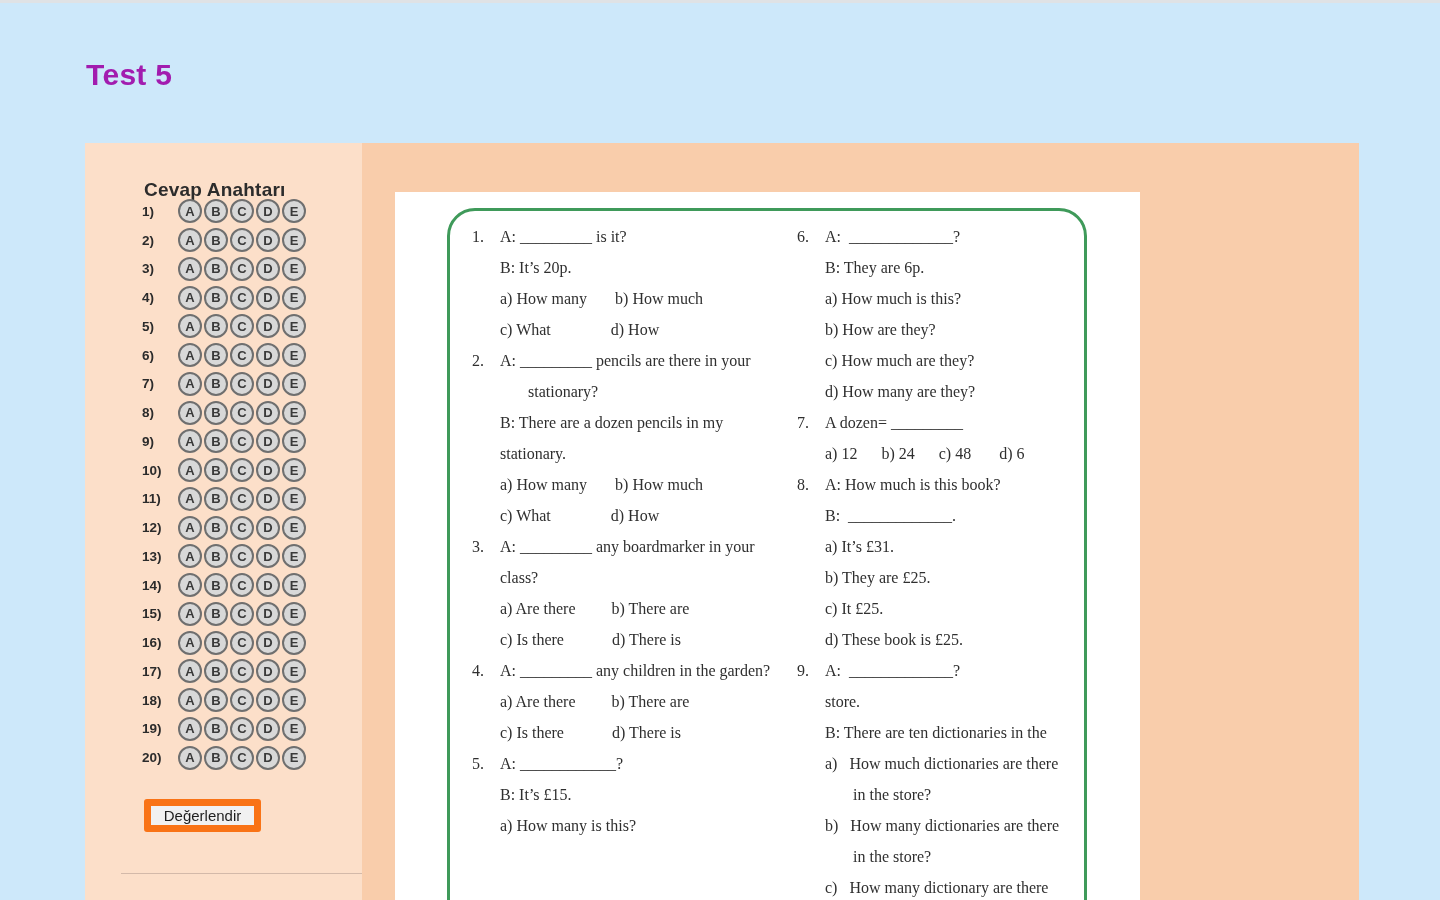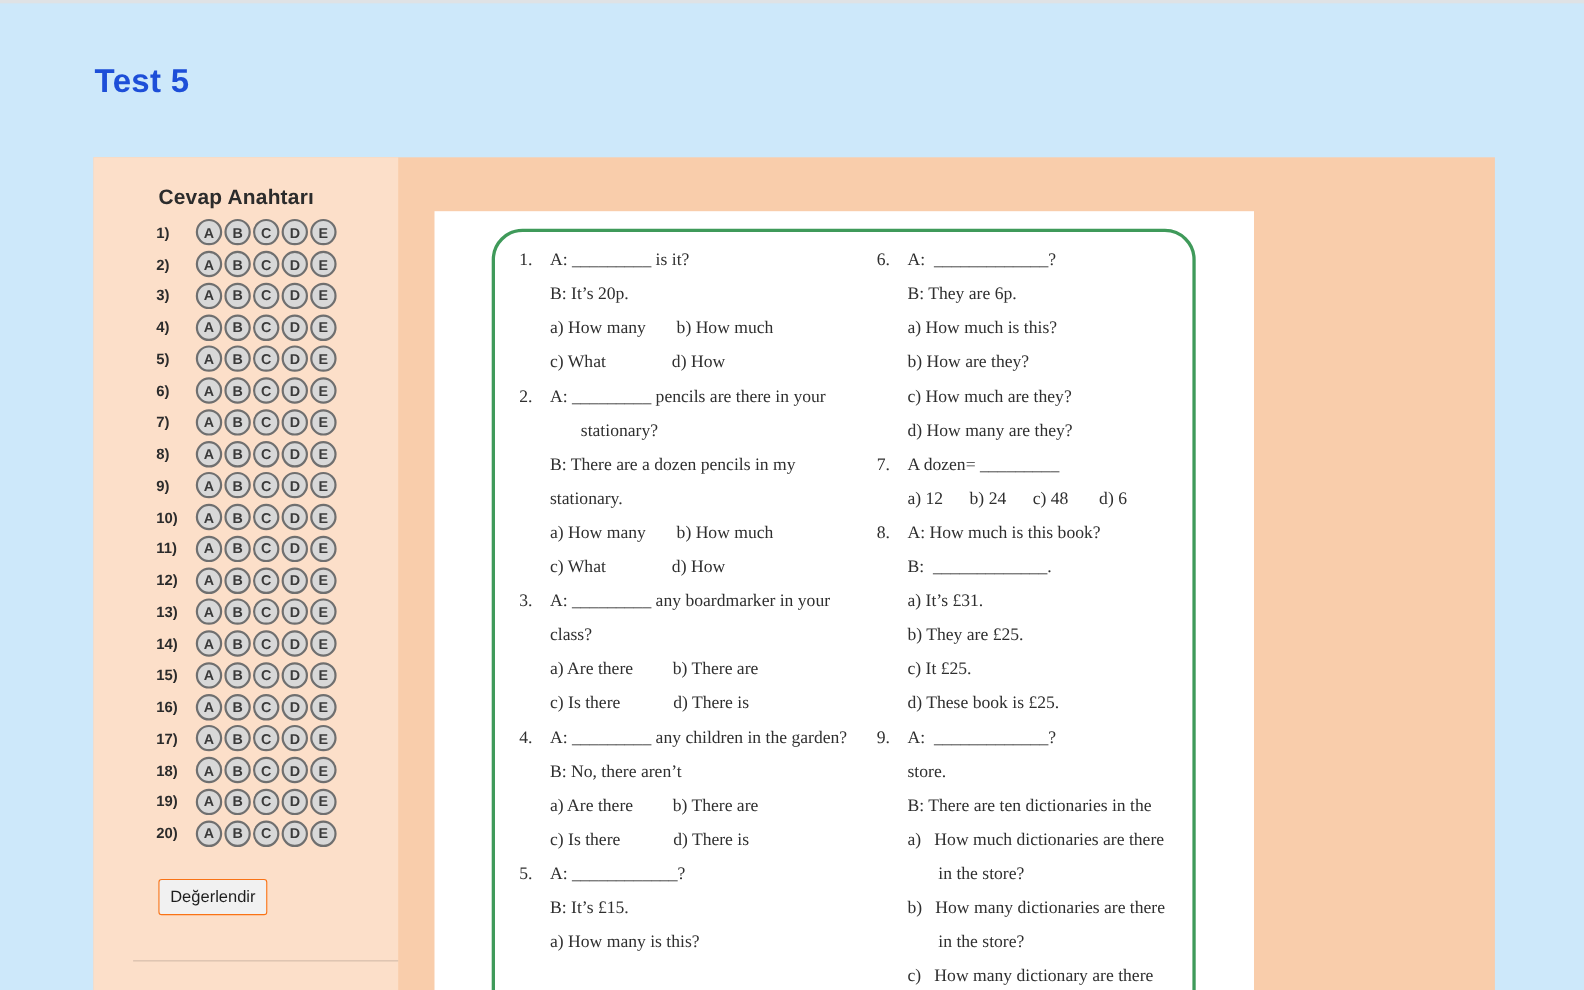--- a/index.html
+++ b/index.html
@@ -4,51 +4,51 @@
 <style>
   html,body{margin:0;padding:0;}
   body{
     width:1440px;height:900px;position:relative;overflow:hidden;
     background:#cde8fa;
     font-family:"Liberation Sans",sans-serif;
   }
   .top-edge{position:absolute;top:0;left:0;width:1440px;height:3px;background:#dfe2e5;}
   .page-title{
     position:absolute;left:86px;top:58px;
-    font-size:30px;font-weight:700;color:#1d4ed8;letter-spacing:0.3px;
+    font-size:30px;font-weight:700;color:#a21caf;letter-spacing:0.3px;
   }
   .panel{
     position:absolute;left:85px;top:143px;width:1274px;height:757px;
     background:#f9cdab;
   }
   .sidebar{
     position:absolute;left:0;top:0;width:277px;height:757px;
     background:#fcdfc9;
   }
   .sidebar-title{
-    position:absolute;left:59px;top:26px;
+    position:absolute;left:59px;top:36px;
     font-size:19px;font-weight:700;color:#2c2c2c;letter-spacing:0.2px;
   }
   .answer-rows{position:absolute;left:57px;top:54px;}
   .ans-row{height:28.75px;display:flex;align-items:center;}
   .ans-num{
     display:inline-block;width:36px;
     font-size:13.5px;font-weight:700;color:#2b2b2b;
   }
   .choice{
     display:inline-flex;align-items:center;justify-content:center;
     width:20px;height:20px;margin-right:2px;
     border:2px solid #6f6f6f;border-radius:50%;
     background:#d8d8d8;color:#3a3a3a;
     font-size:13px;font-weight:700;cursor:pointer;
   }
   .evaluate-btn{
     position:absolute;left:59px;top:656px;
-    width:99px;height:33px;
-    background:#f1f1f1;border:1px solid #f97316;border-radius:3px;
+    width:117px;height:33px;
+    background:#f1f1f1;border:7px solid #f97316;border-radius:3px;
     font-family:"Liberation Sans",sans-serif;
     font-size:15px;color:#1e1e1e;cursor:pointer;
   }
   .sidebar-divider{
     position:absolute;left:36px;top:722px;width:241px;height:1px;
     background:#d3b9a9;border:none;
   }
   .document{
     position:absolute;left:310px;top:49px;width:745px;height:708px;
     background:#ffffff;overflow:hidden;
@@ -259,21 +259,20 @@
         <div class="line"><span>       stationary?</span></div>
         <div class="line"><span>B: There are a dozen pencils in my</span></div>
         <div class="line"><span>stationary.</span></div>
         <div class="line"><span>a) How many       b) How much</span></div>
         <div class="line"><span>c) What               d) How</span></div>
         <div class="line"><span class="qnum">3.</span><span>A: _________ any boardmarker in your</span></div>
         <div class="line"><span>class?</span></div>
         <div class="line"><span>a) Are there         b) There are</span></div>
         <div class="line"><span>c) Is there            d) There is</span></div>
         <div class="line"><span class="qnum">4.</span><span>A: _________ any children in the garden?</span></div>
-        <div class="line"><span>B: No, there aren’t</span></div>
         <div class="line"><span>a) Are there         b) There are</span></div>
         <div class="line"><span>c) Is there            d) There is</span></div>
         <div class="line"><span class="qnum">5.</span><span>A: ____________?</span></div>
         <div class="line"><span>B: It’s £15.</span></div>
         <div class="line"><span>a) How many is this?</span></div>
       </div>
     <div class="doc-col right">
         <div class="line"><span class="qnum">6.</span><span>A:  _____________?</span></div>
         <div class="line"><span>B: They are 6p.</span></div>
         <div class="line"><span>a) How much is this?</span></div>

